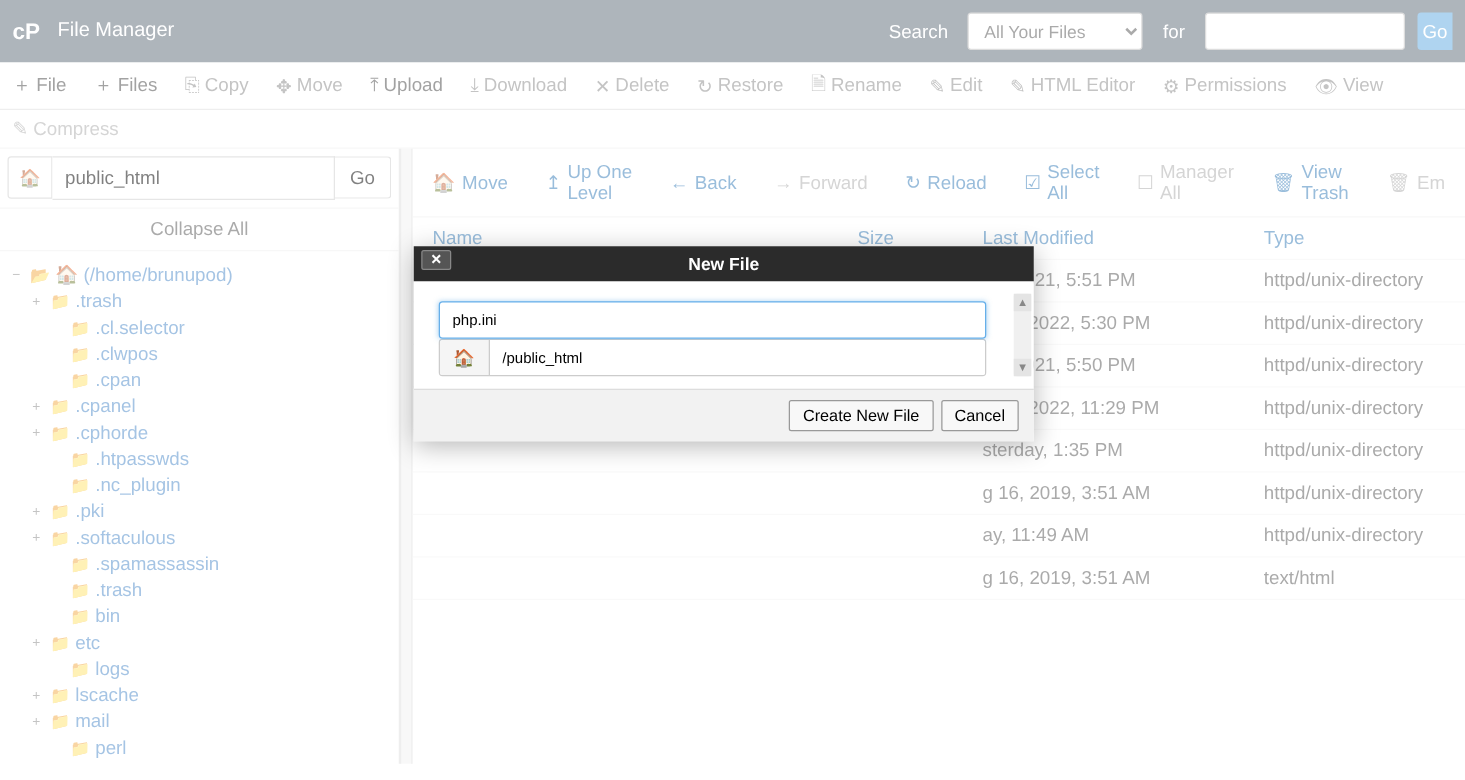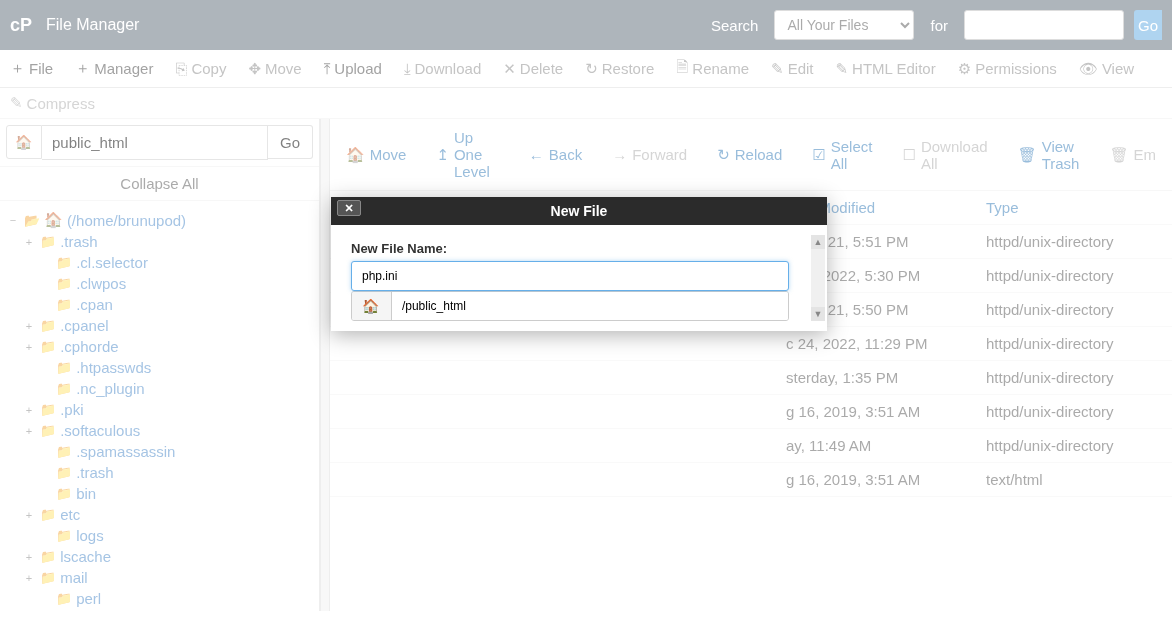--- a/index.html
+++ b/index.html
@@ -36,21 +36,21 @@
 .content { flex:1; display:flex; flex-direction:column; overflow:hidden;}
 .actionbar { display:flex; gap:30px; padding:10px 16px; color:#337ab7; font-size:15px; border-bottom:1px solid #eee;}
 .actionbar .disabled { color:#aaa; }
 .actionbar .item { display:flex; gap:5px; align-items:center; cursor:pointer;}
 .table { flex:1; overflow:auto;}
 .table-head, .table-row { display:flex; padding:8px 16px; border-bottom:1px solid #f3f3f3; font-size:15px;}
 .table-head { color:#337ab7; font-weight:normal; cursor:pointer;}
 .col-name { flex:0 0 340px;}
 .col-size { flex:0 0 100px;}
 .col-modified { flex:0 0 200px;}
-.col-type { flex:1;}
+.col-type { flex:1;margin-left:25px;}
 .table-row { color:#555;}
 
 .modal { position:absolute; left:331px; top:197px; width:496px; background:#fff; z-index:100; box-shadow:0 4px 20px rgba(0,0,0,0.3);}
 .modal-head { background:#2b2b2b; color:#fff; padding:6px 10px; font-size:14px; font-weight:bold; text-align:center; position:relative;}
 .modal-close { position:absolute; left:6px; top:3px; background:#555; border:1px solid #888; color:#fff; width:24px; height:16px; font-size:11px; line-height:14px; text-align:center; cursor:pointer; border-radius:2px;}
 .modal-body { padding:16px 20px 10px 20px; position:relative;}
 .modal-body .scroll-track { position:absolute; right:2px; top:10px; bottom:10px; width:14px; background:#f0f0f0; border-radius:2px;}
 .modal-body .scroll-up, .modal-body .scroll-down { position:absolute; right:2px; width:14px; height:14px; background:#e4e4e4; text-align:center; font-size:9px; line-height:14px; color:#888;}
 .modal-body .scroll-up { top:10px;}
 .modal-body .scroll-down { bottom:10px;}
@@ -78,21 +78,21 @@
   <button class="go-btn">Go</button>
 </div>
 
 <div class="toolbar" id="toolbar">
     <span class="toolbar-item active">
       <span class="ico">＋</span>
       <span>File</span>
     </span>
     <span class="toolbar-item active">
       <span class="ico">＋</span>
-      <span>Manager</span>
+      <span>Files</span>
     </span>
     <span class="toolbar-item">
       <span class="ico">⎘</span>
       <span>Copy</span>
     </span>
     <span class="toolbar-item">
       <span class="ico">✥</span>
       <span>Move</span>
     </span>
     <span class="toolbar-item active">
@@ -270,21 +270,21 @@
       <span class="item">
           <span>↻</span>
           <span>Reload</span>
         </span>
       <span class="item">
           <span>☑</span>
           <span>Select All</span>
         </span>
       <span class="item disabled">
           <span>☐</span>
-          <span>Download All</span>
+          <span>Manager All</span>
         </span>
       <span class="item">
           <span>🗑</span>
           <span>View Trash</span>
         </span>
       <span class="item disabled">
           <span>🗑</span>
           <span>Em</span>
         </span>
     </div>
@@ -354,23 +354,26 @@
 <div class="modal">
   <div class="modal-head">
     <div class="modal-close"><span>✕</span></div>
     <span>New File</span>
   </div>
   <div class="modal-body">
     <div class="scroll-track"></div>
     <div class="scroll-up">▲</div>
     <div class="scroll-down">▼</div>
     <div style="padding-right:18px">
-      <label>New File Name:</label>
       <input type="text" value="php.ini" style="">
       <div class="loc-row">
         <div class="home">
             <span>🏠</span>
           </div>
         <input type="text" value="/public_html" style="">
       </div>
     </div>
   </div>
+  <div class="modal-foot">
+    <button>Create New File</button>
+    <button>Cancel</button>
+  </div>
 </div>
 
 </body></html>

